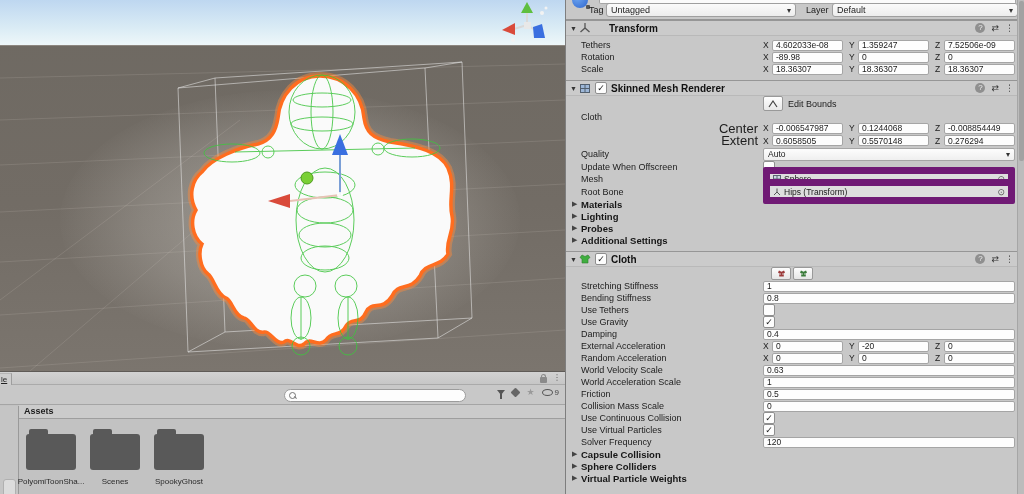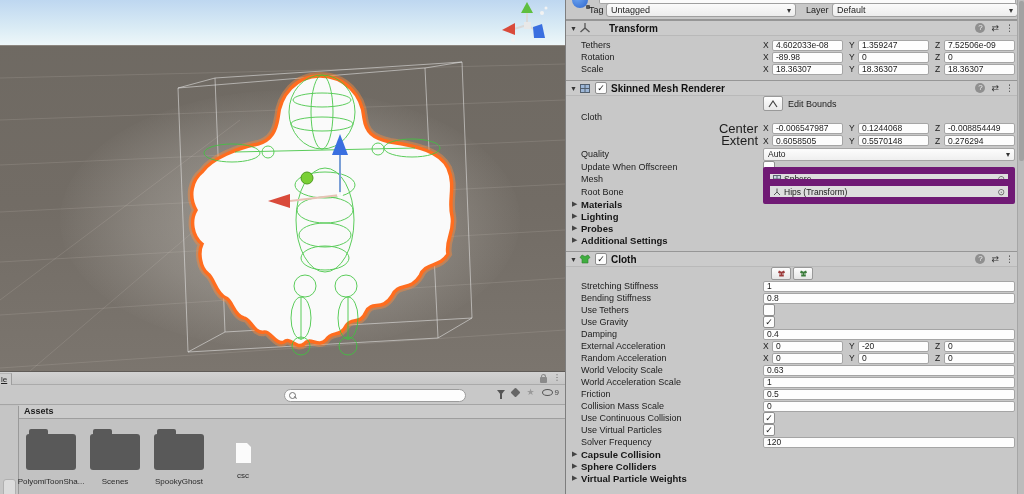--- a/index.html
+++ b/index.html
@@ -265,24 +265,20 @@
         <div class="cap">PolyomiToonSha...</div>
       </div>
       <div class="p-item">
         <div class="folder"></div>
         <div class="cap">Scenes</div>
       </div>
       <div class="p-item">
         <div class="folder"></div>
         <div class="cap">SpookyGhost</div>
       </div>
-      <div class="p-item">
-        <div class="fileicon"></div>
-        <div class="cap">csc</div>
-      </div>
     </div>
   </div>
 </div>
 
 <div class="inspector">
 <div class="insp-inner">
 
   <div class="tagbar">
     <div class="namefield-sliver"></div>
     <div class="objicon"></div>

